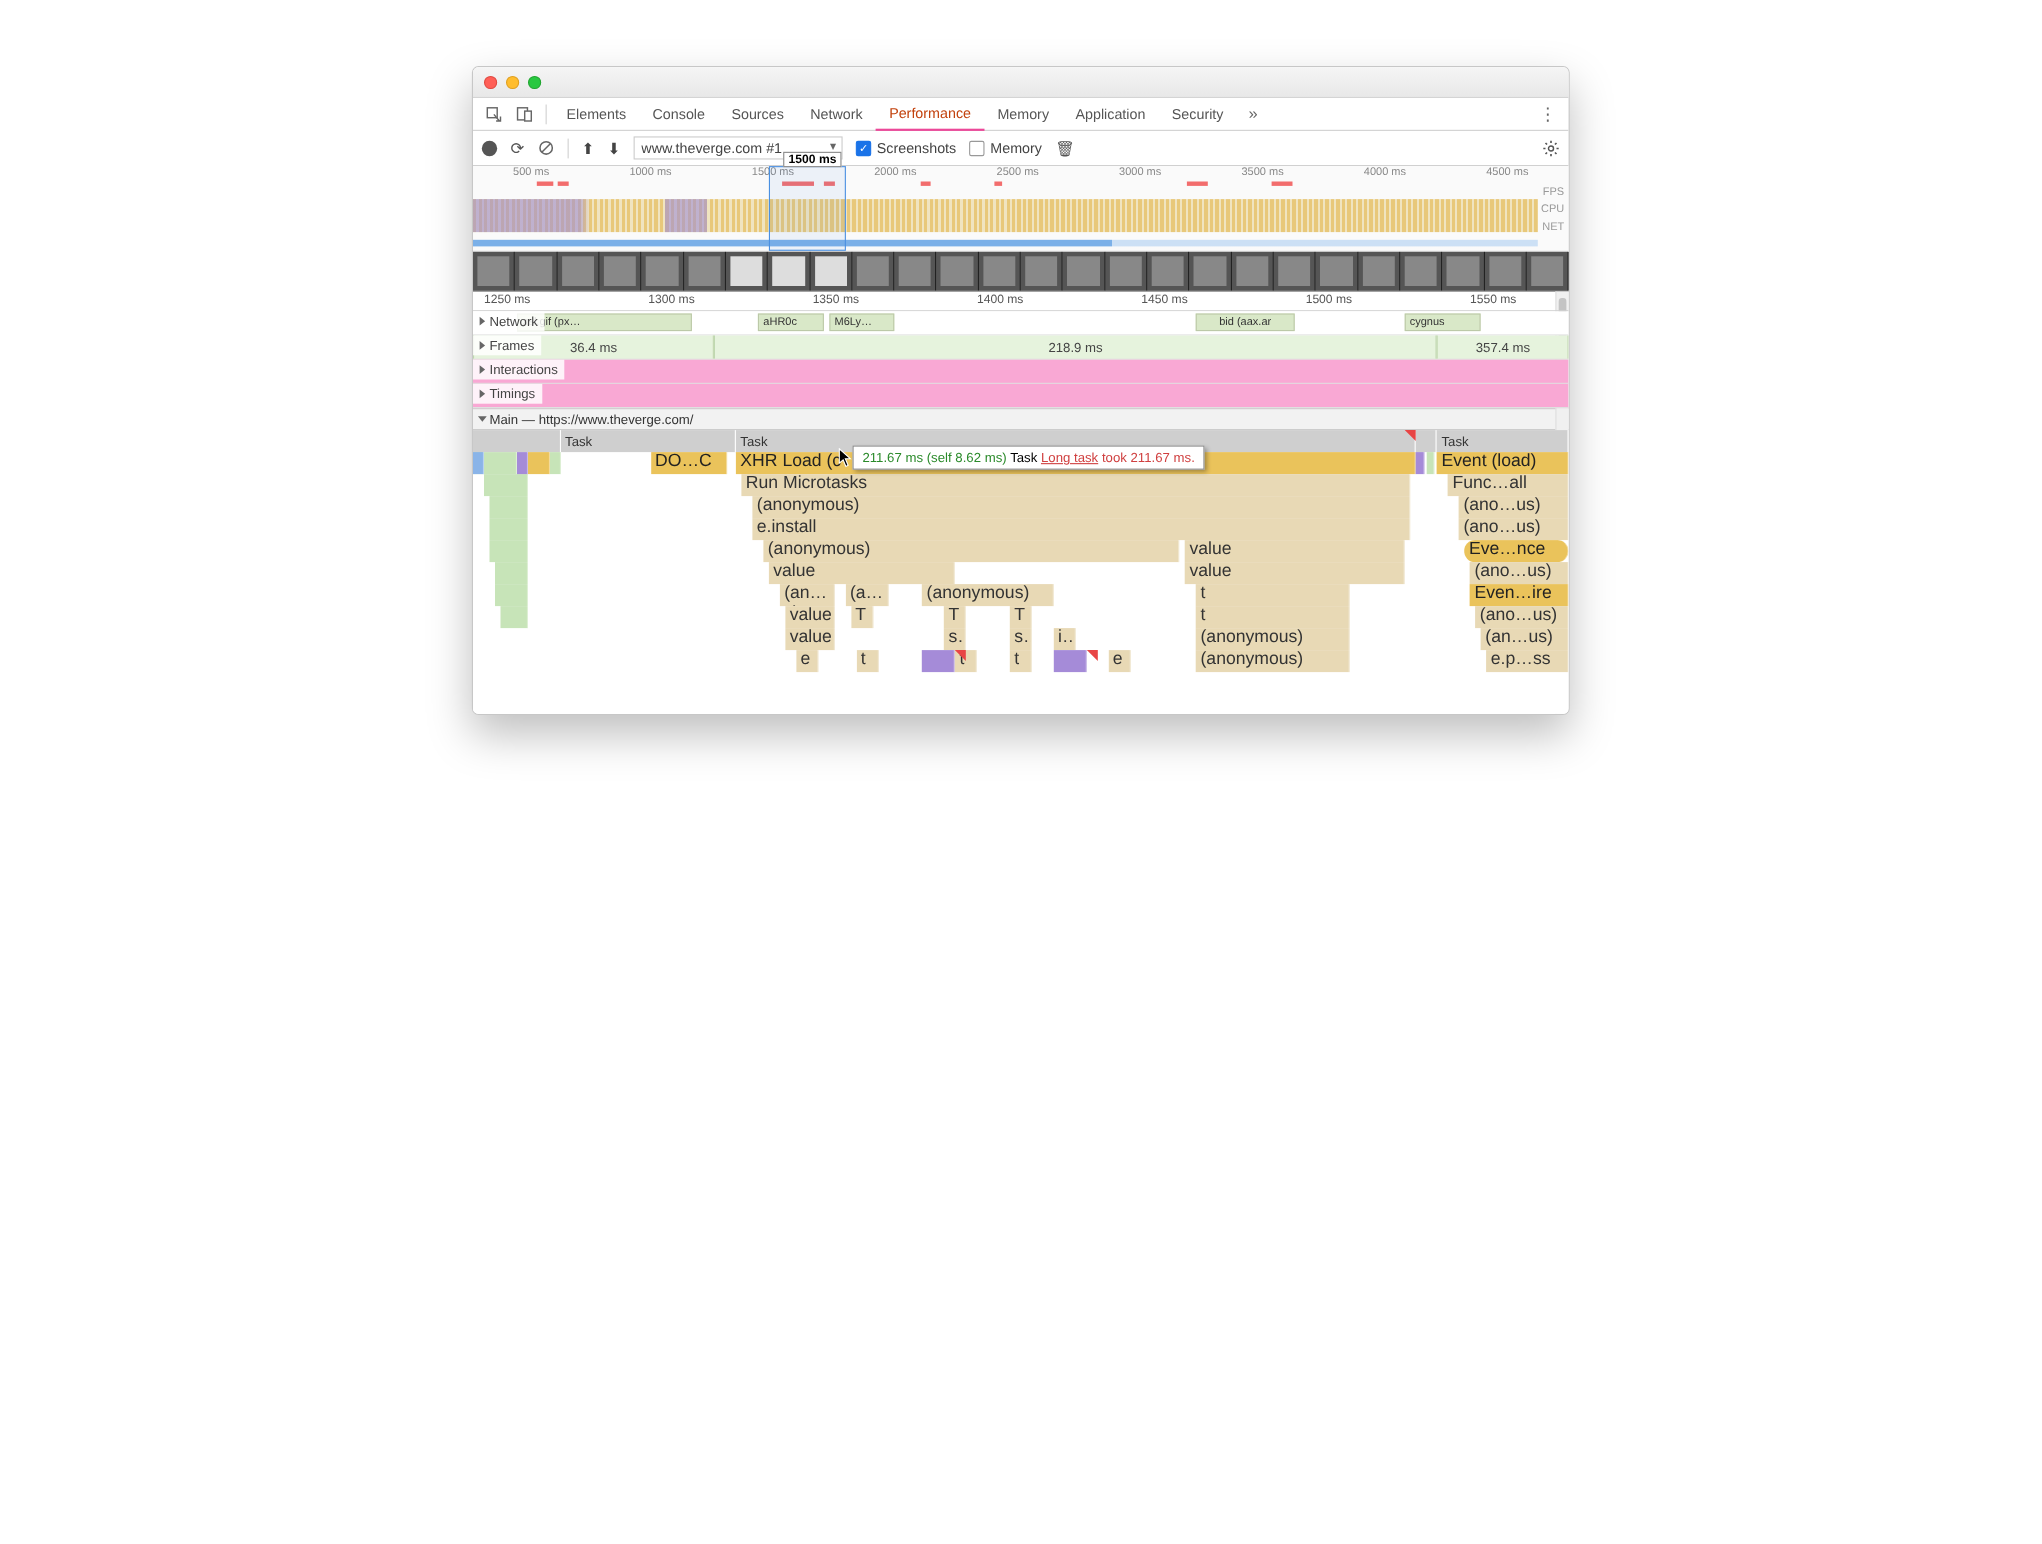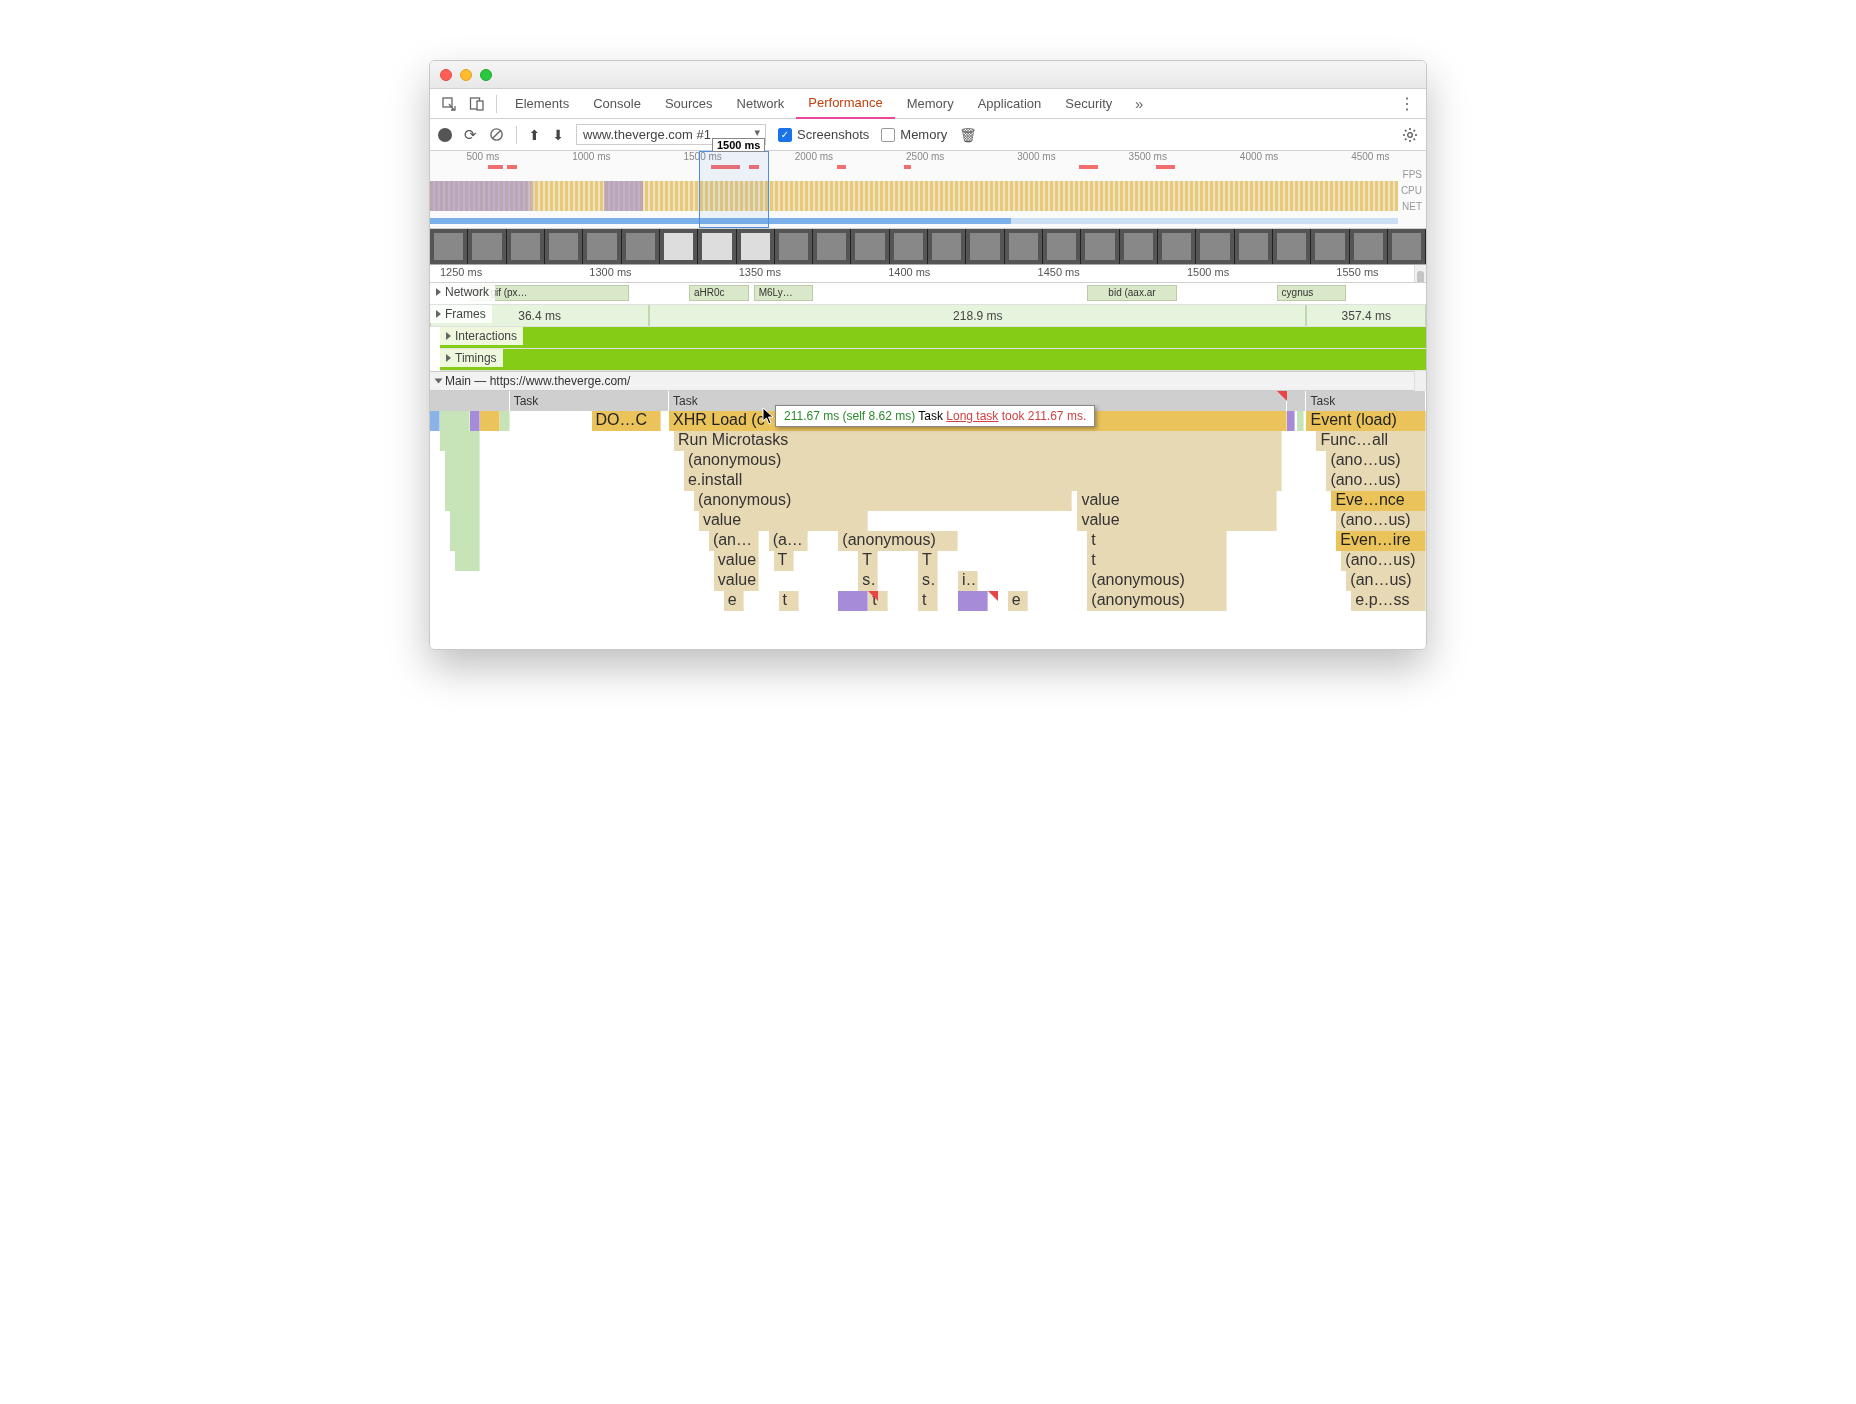--- a/index.html
+++ b/index.html
@@ -42,21 +42,21 @@
 .ruler { height:18px; border-bottom:1px solid #d0d0d0; position:relative; font-size:11px; color:#555; }
 .ruler .tick{position:absolute;top:1px;}
 .lane { border-bottom:1px solid #e0e0e0; position:relative; font-size:12px; min-height:22px; }
 .lane-head { position:absolute; left:0; top:0; padding:2px 6px; display:flex; align-items:center; gap:4px; color:#444; background:rgba(255,255,255,.85); z-index:2;}
 .disclose{display:inline-block;width:0;height:0;border-left:5px solid #666;border-top:4px solid transparent;border-bottom:4px solid transparent;}
 .disclose.open{transform:rotate(90deg);}
 .net-lane{height:22px;background:#fff;}
 .net-item{position:absolute;top:2px;height:16px;background:#d9e8c8;border:1px solid #bcc9a8;font-size:10px;padding:0 4px;line-height:14px;color:#333;white-space:nowrap;overflow:hidden;}
 .frames-lane{height:22px;background:#e6f3dd;}
 .frames-lane .seg{position:absolute;top:0;bottom:0;border-left:1px solid #c0d8b0;border-right:1px solid #c0d8b0;text-align:center;font-size:12px;color:#444;line-height:22px;}
-.simple-lane{height:22px;background:#84cc16;margin-left:10px;}
+.simple-lane{height:22px;background:#f9a8d4;}
 .main-head{height:20px;background:#f2f2f2;border-top:1px solid #ccc;border-bottom:1px solid #ccc;padding:1px 6px;font-size:12px;color:#333;display:flex;align-items:center;gap:4px;}
 .flame-area{position:relative;height:258px;background:#fff;overflow:hidden;}
 .taskbar{position:absolute;top:0;left:0;right:0;height:20px;background:#cfcfcf;}
 .taskbar .tk{position:absolute;top:0;bottom:0;border-right:1px solid #fff;padding-left:4px;font-size:12px;line-height:20px;color:#333;}
 .bar{position:absolute;top:0;height:20px;padding-left:4px;overflow:hidden;text-overflow:ellipsis;border-right:1px solid rgba(255,255,255,.4);}
 .c-gold{background:#eac35b;color:#222;}
 .c-tan{background:#e8d9b5;color:#333;}
 .c-green{background:#c7e4b8;}
 .c-purple{background:#a58bd8;}
 .c-blue{background:#8ab4e8;}
@@ -315,21 +315,21 @@
           <div class="bar c-purple" style="top: 200px; left: 41%; width: 3%;"></div>
           <div class="bar c-tan" style="top: 200px; left: 44%; width: 2%;">t</div>
           <div class="bar c-tan" style="top: 200px; left: 49%; width: 2%;">t</div>
           <div class="bar c-purple" style="top: 200px; left: 53%; width: 3%;"></div>
           <div class="bar c-tan" style="top: 200px; left: 58%; width: 2%;">e</div>
           <div class="bar c-tan" style="top: 200px; left: 66%; width: 14%;">(anonymous)</div>
           <div class="bar c-gold" style="top: 20px; left: 88%; width: 12%;">Event (load)</div>
           <div class="bar c-tan" style="top: 40px; left: 89%; width: 11%;">Func…all</div>
           <div class="bar c-tan" style="top: 60px; left: 90%; width: 10%;">(ano…us)</div>
           <div class="bar c-tan" style="top: 80px; left: 90%; width: 10%;">(ano…us)</div>
-          <div class="bar c-gold" style="top: 100px; left: 90.5%; width: 9.5%;">Eve…nce</div>
+          <div class="bar c-gold" style="top: 100px; left: 90.5%; width: 9.5%; border-radius: 10px;">Eve…nce</div>
           <div class="bar c-tan" style="top: 120px; left: 91%; width: 9%;">(ano…us)</div>
           <div class="bar c-gold" style="top: 140px; left: 91%; width: 9%;">Even…ire</div>
           <div class="bar c-tan" style="top: 160px; left: 91.5%; width: 8.5%;">(ano…us)</div>
           <div class="bar c-tan" style="top: 180px; left: 92%; width: 8%;">(an…us)</div>
           <div class="bar c-tan" style="top: 200px; left: 92.5%; width: 7.5%;">e.p…ss</div>
           <div class="bar c-blue" style="left: 0%; width: 1%; top: 20px;"></div>
           <div class="bar c-purple" style="left: 4%; width: 1%; top: 20px;"></div>
           <div class="bar c-gold" style="left: 5%; width: 2%; top: 20px;"></div>
           <div class="bar c-green" style="left: 7%; width: 1%; top: 20px;"></div>
           <div class="bar c-purple" style="left: 86%; width: 0.8%; top: 20px;"></div>

